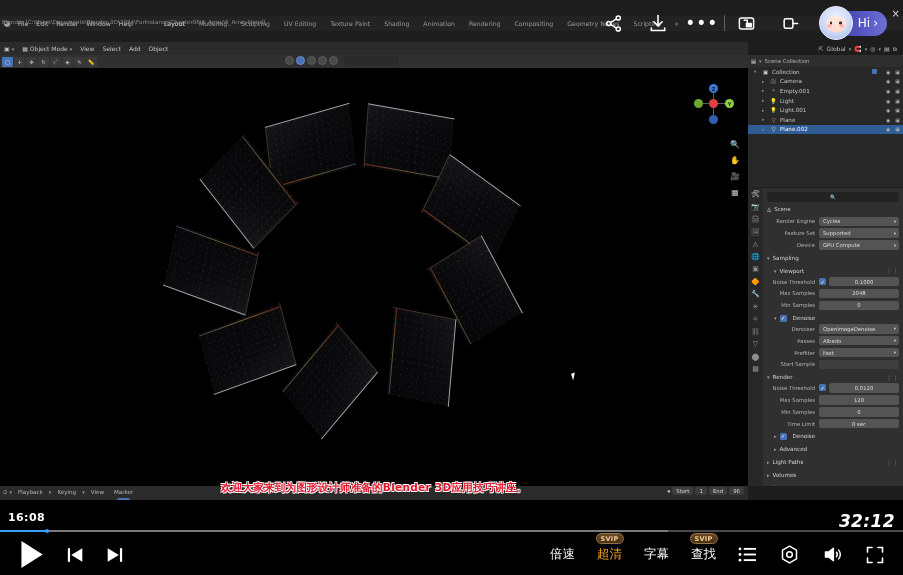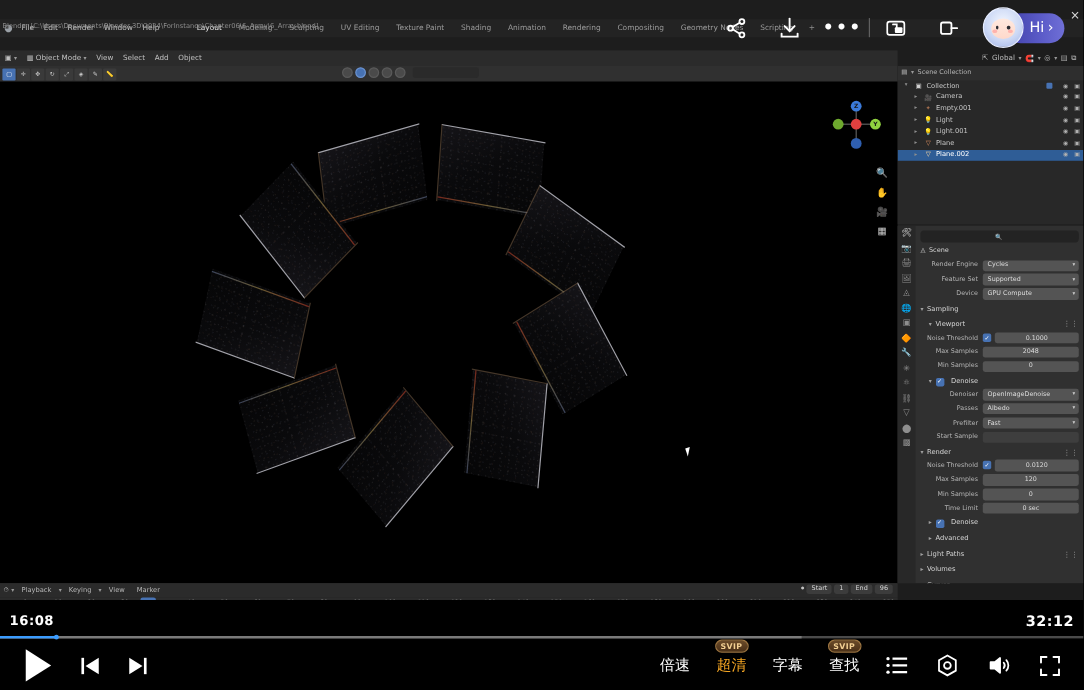--- a/index.html
+++ b/index.html
@@ -313,21 +313,21 @@
   .prog-knob {
     position: absolute; left: 5.2%; top: 0; width: 4.4px; height: 4.4px;
     border-radius: 50%; background: #3b9cff; margin-left: -2.2px;
   }
   .time-left {
     position: absolute; left: 8px; top: 11px; color: #fff;
     font-size: 11px; font-weight: bold; letter-spacing: .4px;
   }
   .time-right {
     position: absolute; right: 8px; top: 11px; color: #fff;
-    font-size: 12px; font-weight: bold; letter-spacing: .4px;
+    font-size: 17px; font-weight: bold; letter-spacing: .4px; font-style: italic;
   }
   .ctrl-row {
     position: absolute; left: 0; top: 34px; width: 903px; height: 41px;
     display: flex; align-items: center;
   }
   .pl-left { display: flex; align-items: center; gap: 22px; padding-left: 18px; }
   .pl-right {
     margin-left: auto; display: flex; align-items: center;
     gap: 22px; padding-right: 18px;
   }
@@ -761,20 +761,21 @@
             <span class="key">⟳</span>
             <span>Rotate View</span>
           </span>
         <span class="kb" style="margin-left:30px;">
             <span class="key">▤</span>
             <span>Object Context Menu</span>
           </span>
       </div>
     </div>
 
+    <div class="subtitle">欢迎大家来到为图形设计师准备的Blender 3D应用技巧讲座。</div>
   </div>
 
 
   <div class="top-ctrls">
     <div class="tc-btn">
       <svg width="19" height="19" viewBox="0 0 24 24" fill="none" stroke="#fff" stroke-width="1.9" stroke-linecap="round">
         <circle cx="18" cy="5" r="2.6"></circle>
           <circle cx="6" cy="12" r="2.6"></circle>
           <circle cx="18" cy="19" r="2.6"></circle>
         <line x1="8.3" y1="10.8" x2="15.7" y2="6.2"></line>

